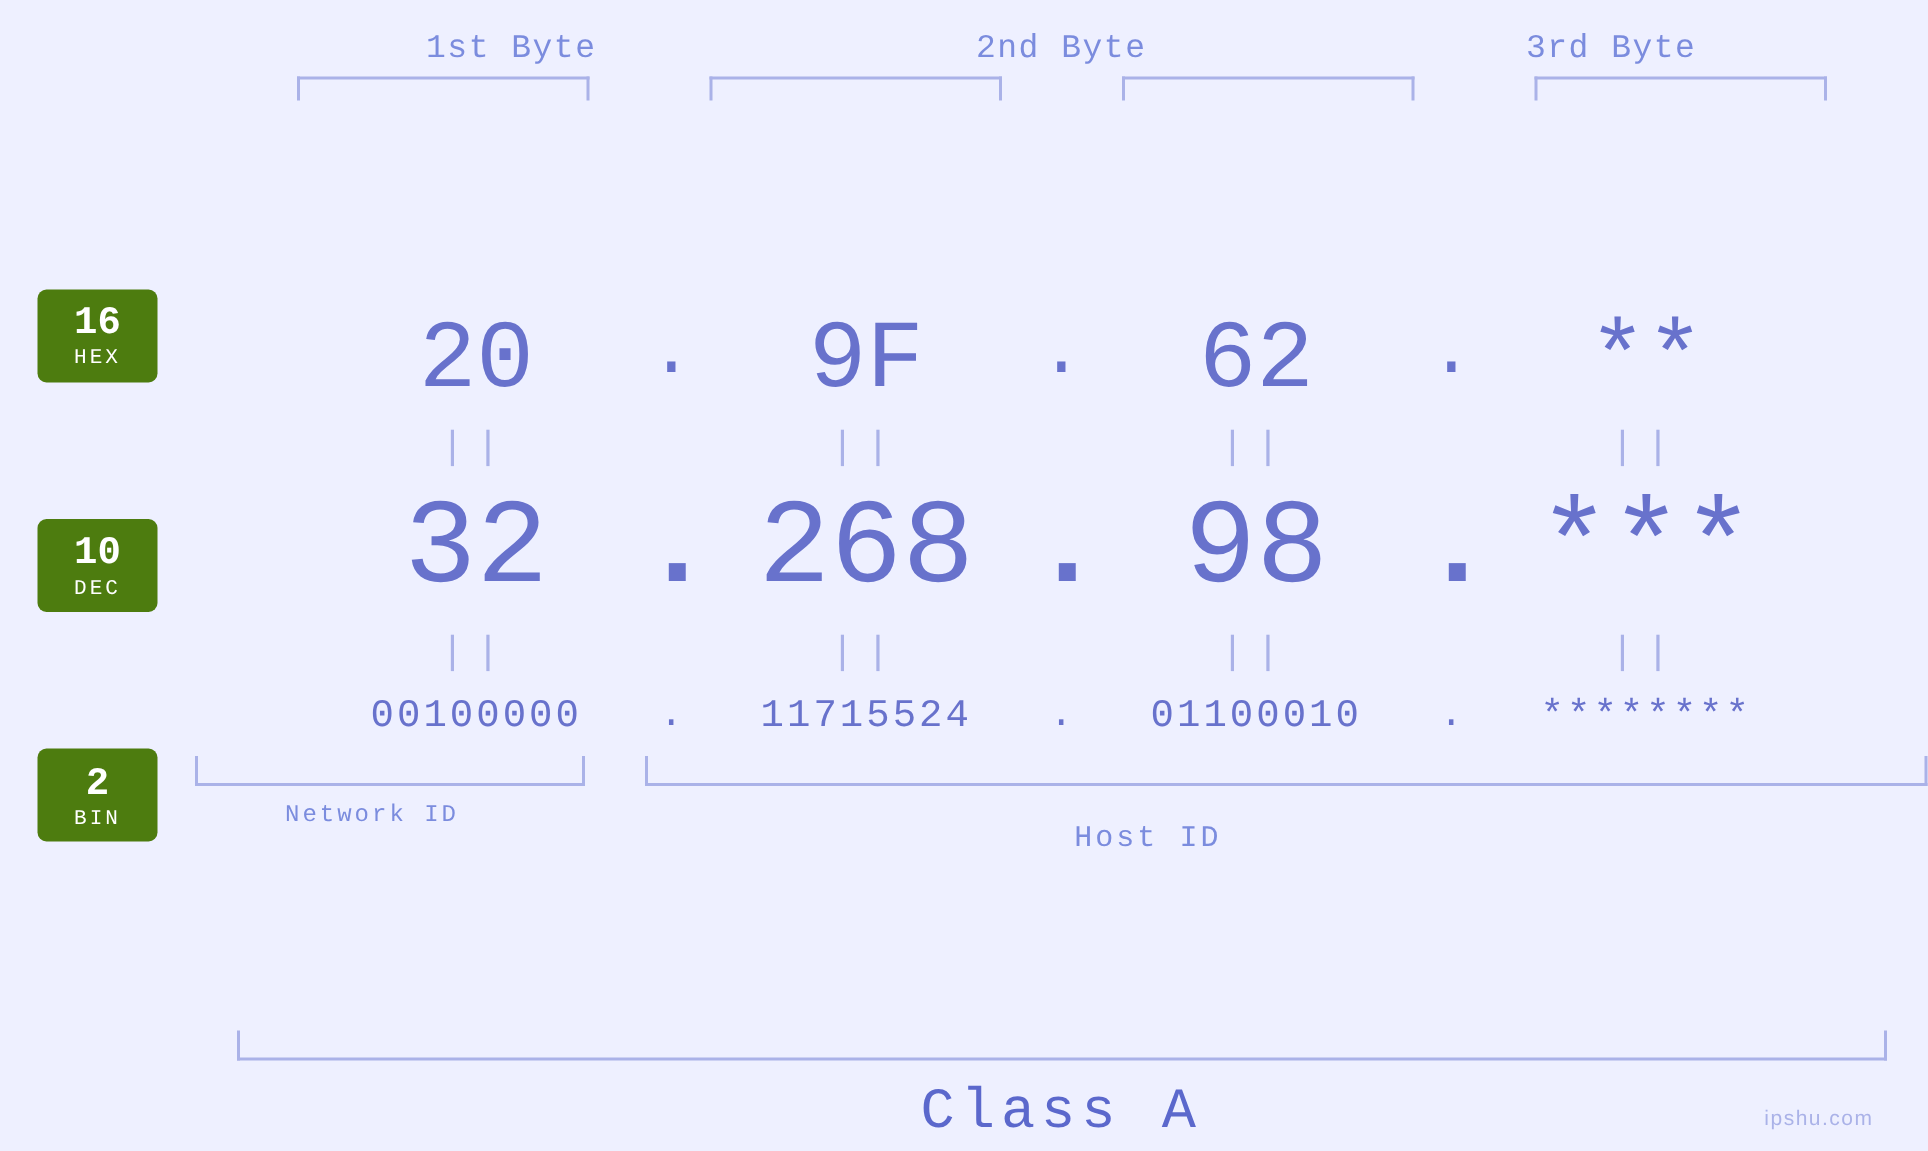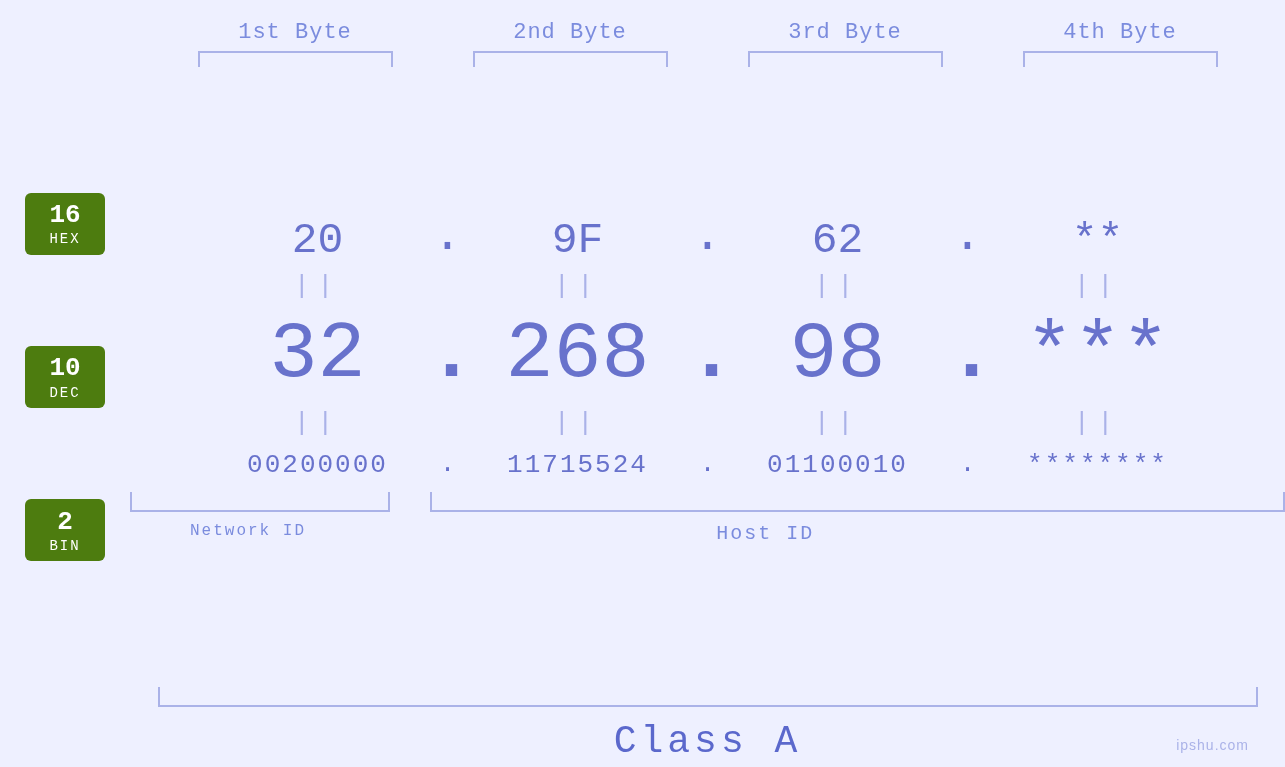--- a/index.html
+++ b/index.html
@@ -100,21 +100,21 @@
     }
 
     .dot-cell {
       width: 40px;
       text-align: center;
       color: #6872cc;
     }
 
     
     .hex-row .value-cell {
-      font-size: 43px;
+      font-size: 64px;
       padding: 14px 0 4px 0;
     }
     .hex-row .dot-cell {
       font-size: 48px;
     }
 
     
     .dec-row .value-cell {
       font-size: 80px;
       font-weight: normal;
@@ -176,21 +176,20 @@
   </style>
 </head>
 <body>
 
 <div class="container">
 
   <div class="byte-headers">
     <div class="byte-header">1st Byte</div>
     <div class="byte-header">2nd Byte</div>
     <div class="byte-header">3rd Byte</div>
-    <div class="byte-header">4th Byte</div>
   </div>
 
   <div class="brackets-top">
     <div class="top-bracket-line"></div>
     <div class="top-bracket-line"></div>
     <div class="top-bracket-line"></div>
     <div class="top-bracket-line"></div>
   </div>
 
   <div style="display:flex; width:1285px; flex:1; align-items:center;">
@@ -246,21 +245,21 @@
         <div class="equals-cell">||</div>
         <div class="equals-dot-cell"></div>
         <div class="equals-cell">||</div>
         <div class="equals-dot-cell"></div>
         <div class="equals-cell">||</div>
         <div class="equals-dot-cell"></div>
         <div class="equals-cell">||</div>
       </div>
 
       <div class="values-row bin-row">
-        <div class="value-cell">00200000</div>
+        <div class="value-cell">00100000</div>
         <div class="dot-cell">.</div>
         <div class="value-cell">11715524</div>
         <div class="dot-cell">.</div>
         <div class="value-cell">01100010</div>
         <div class="dot-cell">.</div>
         <div class="value-cell">********</div>
       </div>
 
       <div style="position:relative; height: 60px; width: 100%; margin-top: 4px;">
 
@@ -292,21 +291,21 @@
           top: 30px;
           color: #7b8cde;
           font-size: 16px;
           letter-spacing: 2px;
           font-family: 'Courier New', monospace;
         ">Network ID</div>
 
         <div style="
           position: absolute;
           left: 55%;
-          top: 30px;
+          top: 44px;
           color: #7b8cde;
           font-size: 20px;
           letter-spacing: 2px;
           font-family: 'Courier New', monospace;
           transform: translateX(-50%);
         ">Host ID</div>
       </div>
 
     </div>
   </div>

